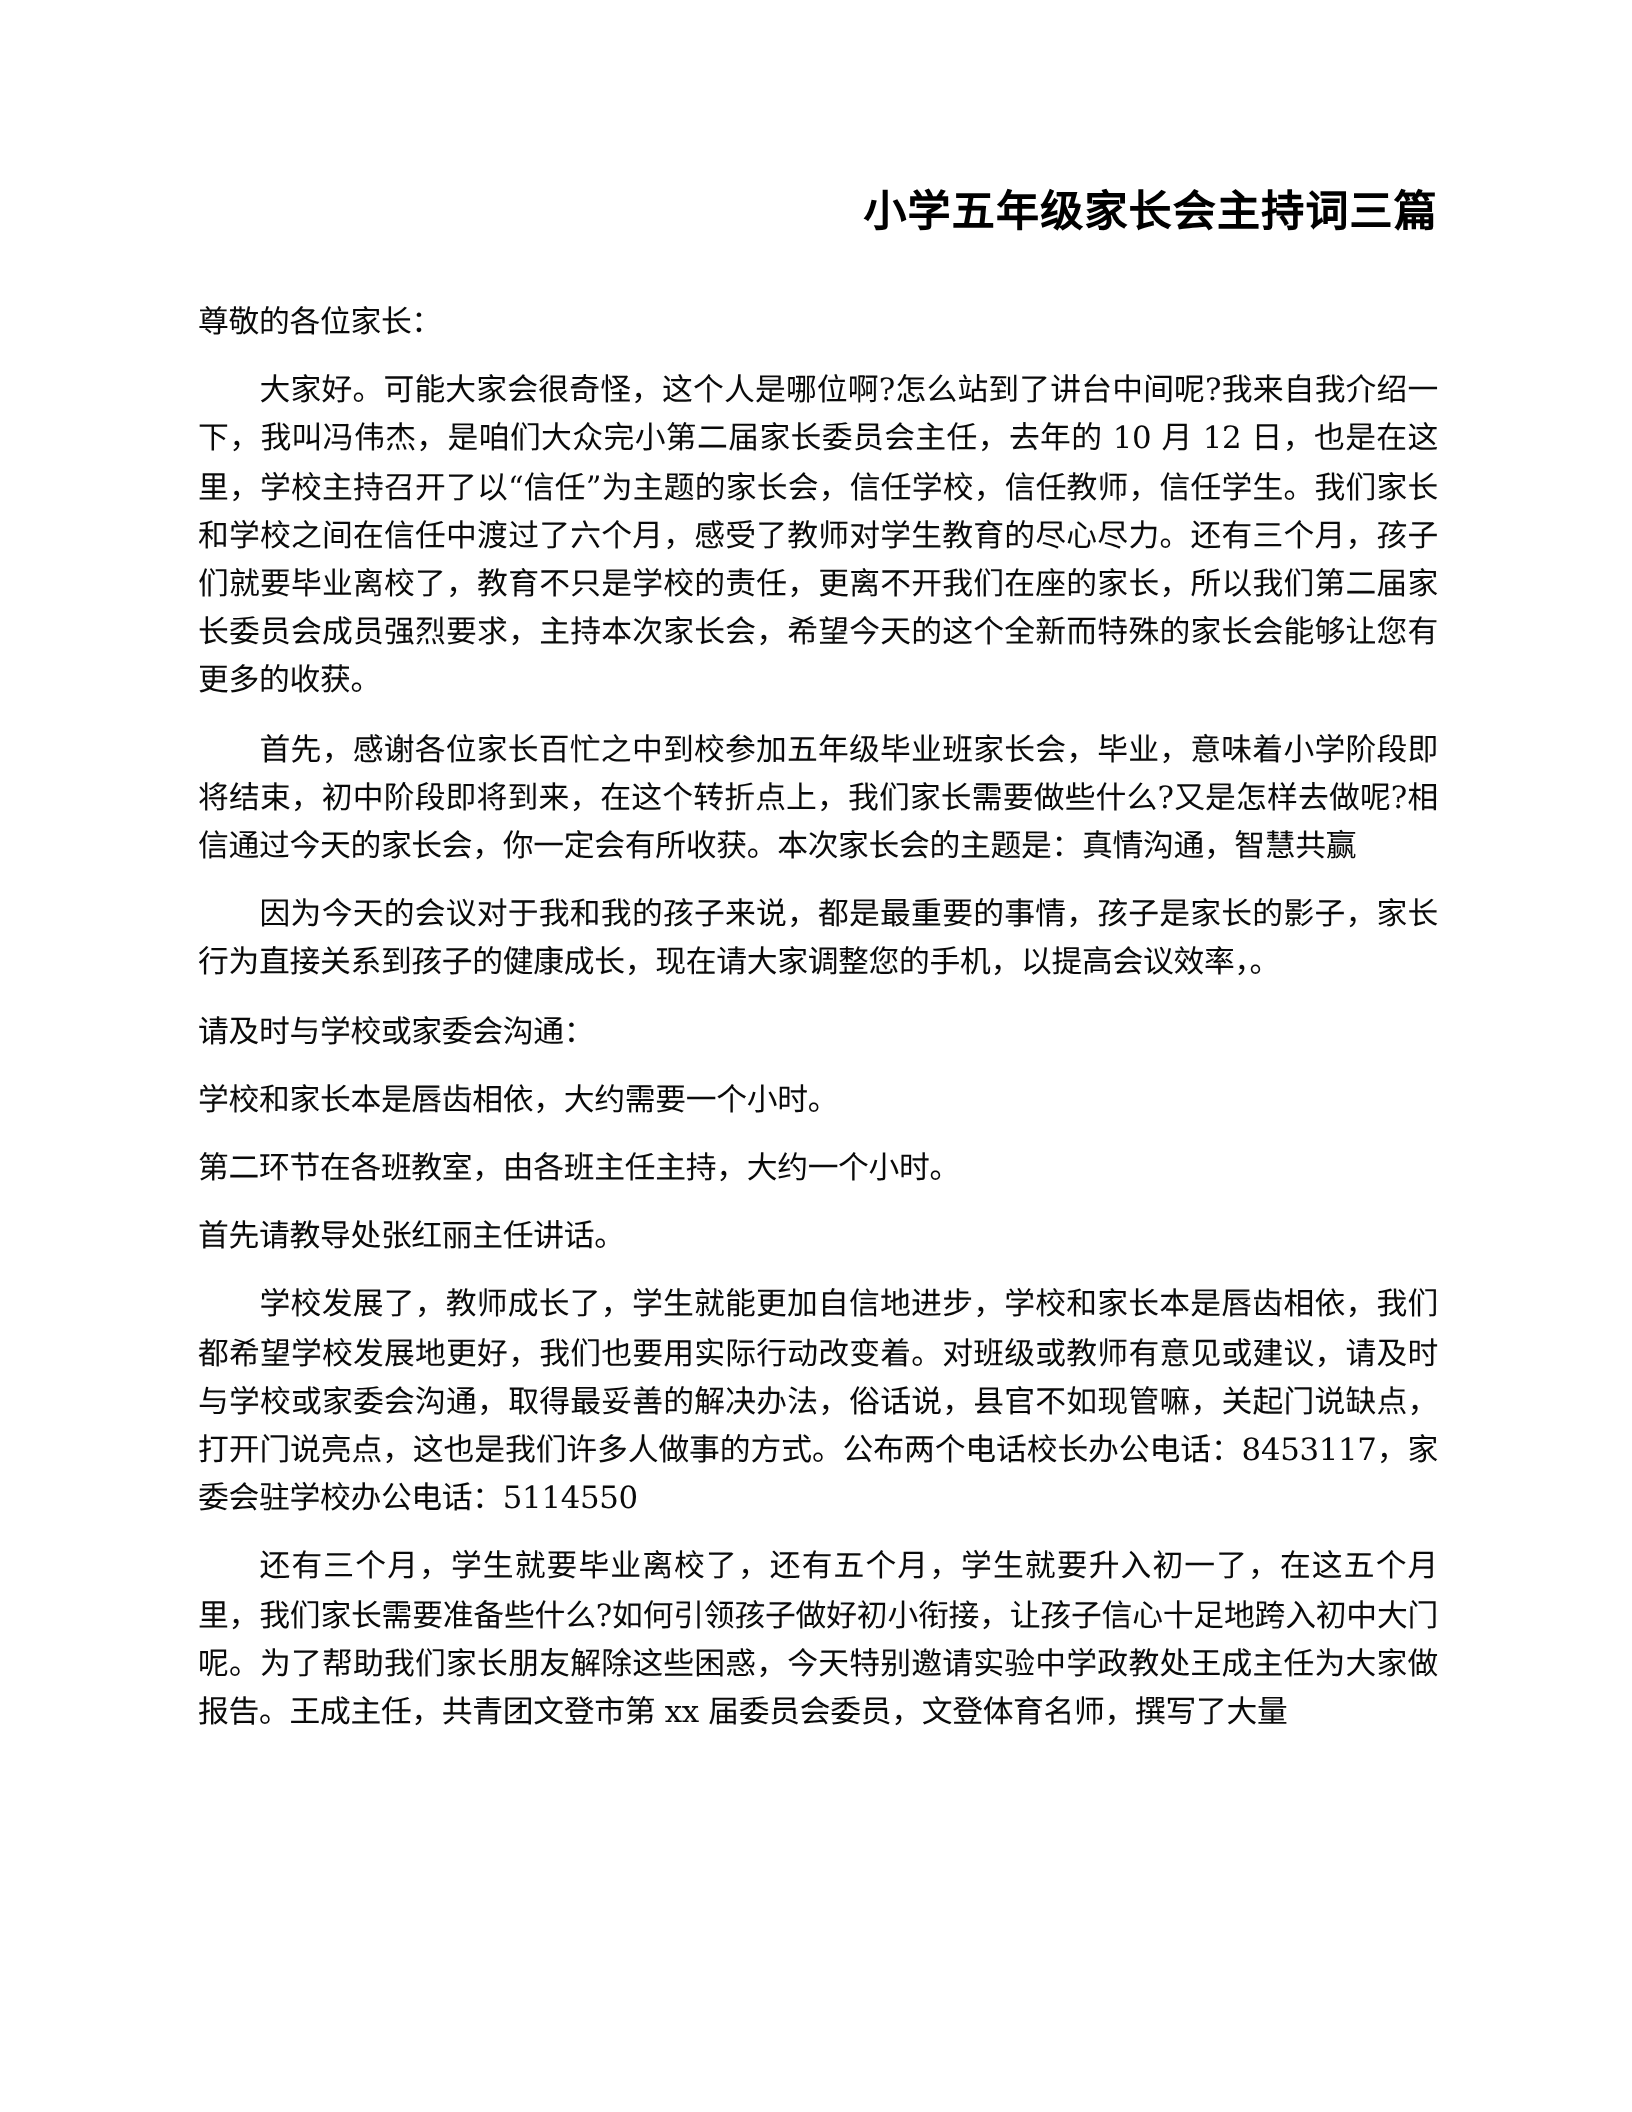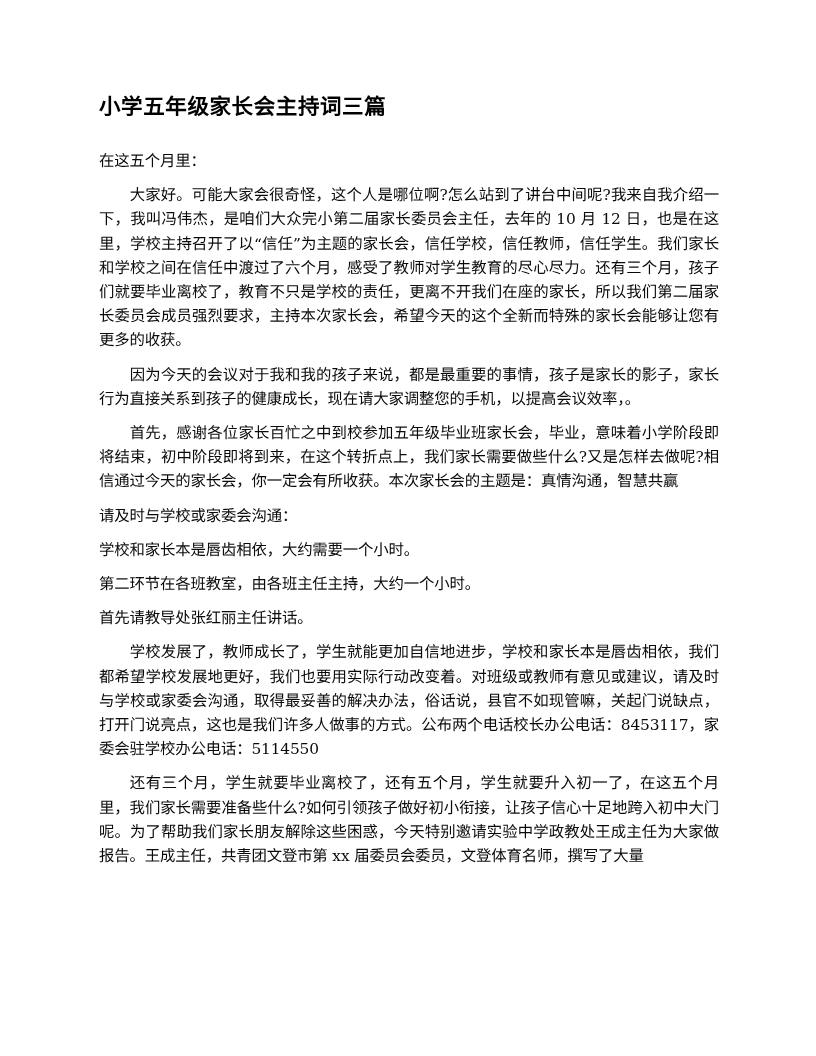--- a/index.html
+++ b/index.html
@@ -24,21 +24,21 @@
   .doc-body {
     position: absolute;
     left: 99px;
     top: 92px;
     width: 620px;
   }
   .doc-title {
     font-family: "DejaVu Sans", "Liberation Sans", sans-serif;
     font-size: 21.5px;
     font-weight: bold;
-    text-align: left;
+    text-align: right;
     letter-spacing: 0.6px;
     line-height: 30px;
     margin: 0 0 0 0;
     color: #000;
   }
   .doc-subtitle {
     font-family: "DejaVu Sans", "Liberation Sans", sans-serif;
     font-size: 14px;
     font-weight: bold;
     line-height: 22px;
@@ -73,27 +73,27 @@
 
 <div class="page">
 
   <div class="doc-body">
 
     <h1 class="doc-title">小学五年级家长会主持词三篇</h1>
 
 
     <div class="para-block">
 
-      <p class="para">在这五个月里：</p>
+      <p class="para">尊敬的各位家长：</p>
 
       <p class="para indent">大家好。可能大家会很奇怪，这个人是哪位啊?怎么站到了讲台中间呢?我来自我介绍一下，我叫冯伟杰，是咱们大众完小第二届家长委员会主任，去年的 10 月 12 日，也是在这里，学校主持召开了以“信任”为主题的家长会，信任学校，信任教师，信任学生。我们家长和学校之间在信任中渡过了六个月，感受了教师对学生教育的尽心尽力。还有三个月，孩子们就要毕业离校了，教育不只是学校的责任，更离不开我们在座的家长，所以我们第二届家长委员会成员强烈要求，主持本次家长会，希望今天的这个全新而特殊的家长会能够让您有更多的收获。</p>
 
+      <p class="para indent">首先，感谢各位家长百忙之中到校参加五年级毕业班家长会，毕业，意味着小学阶段即将结束，初中阶段即将到来，在这个转折点上，我们家长需要做些什么?又是怎样去做呢?相信通过今天的家长会，你一定会有所收获。本次家长会的主题是：真情沟通，智慧共赢</p>
+
       <p class="para indent">因为今天的会议对于我和我的孩子来说，都是最重要的事情，孩子是家长的影子，家长行为直接关系到孩子的健康成长，现在请大家调整您的手机，以提高会议效率，。</p>
-
-      <p class="para indent">首先，感谢各位家长百忙之中到校参加五年级毕业班家长会，毕业，意味着小学阶段即将结束，初中阶段即将到来，在这个转折点上，我们家长需要做些什么?又是怎样去做呢?相信通过今天的家长会，你一定会有所收获。本次家长会的主题是：真情沟通，智慧共赢</p>
 
       <p class="para">请及时与学校或家委会沟通：</p>
 
       <p class="para">学校和家长本是唇齿相依，大约需要一个小时。</p>
 
       <p class="para">第二环节在各班教室，由各班主任主持，大约一个小时。</p>
 
       <p class="para">首先请教导处张红丽主任讲话。</p>
 
       <p class="para indent">学校发展了，教师成长了，学生就能更加自信地进步，学校和家长本是唇齿相依，我们都希望学校发展地更好，我们也要用实际行动改变着。对班级或教师有意见或建议，请及时与学校或家委会沟通，取得最妥善的解决办法，俗话说，县官不如现管嘛，关起门说缺点，打开门说亮点，这也是我们许多人做事的方式。公布两个电话校长办公电话：8453117，家委会驻学校办公电话：5114550</p>

